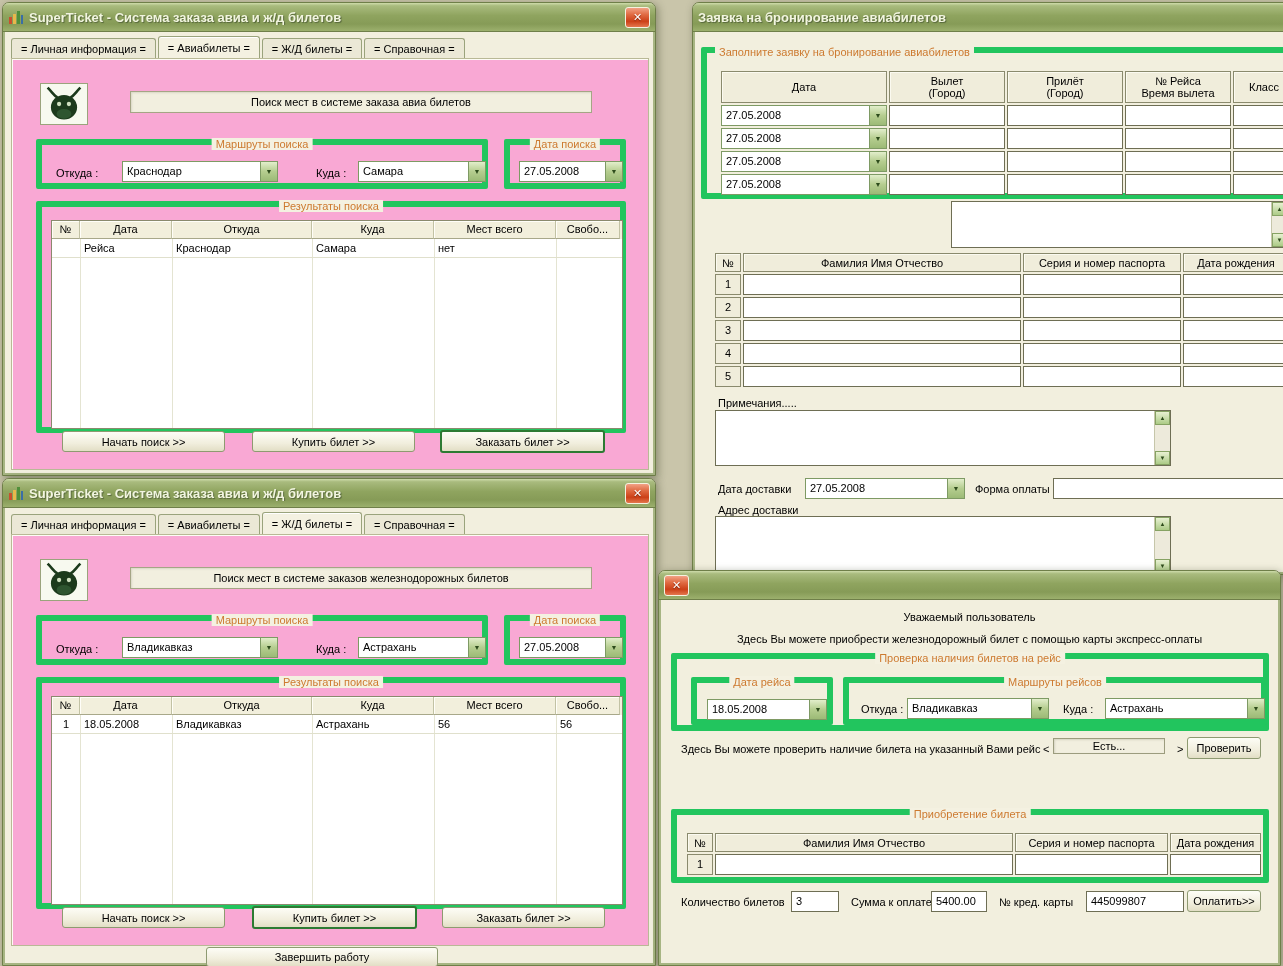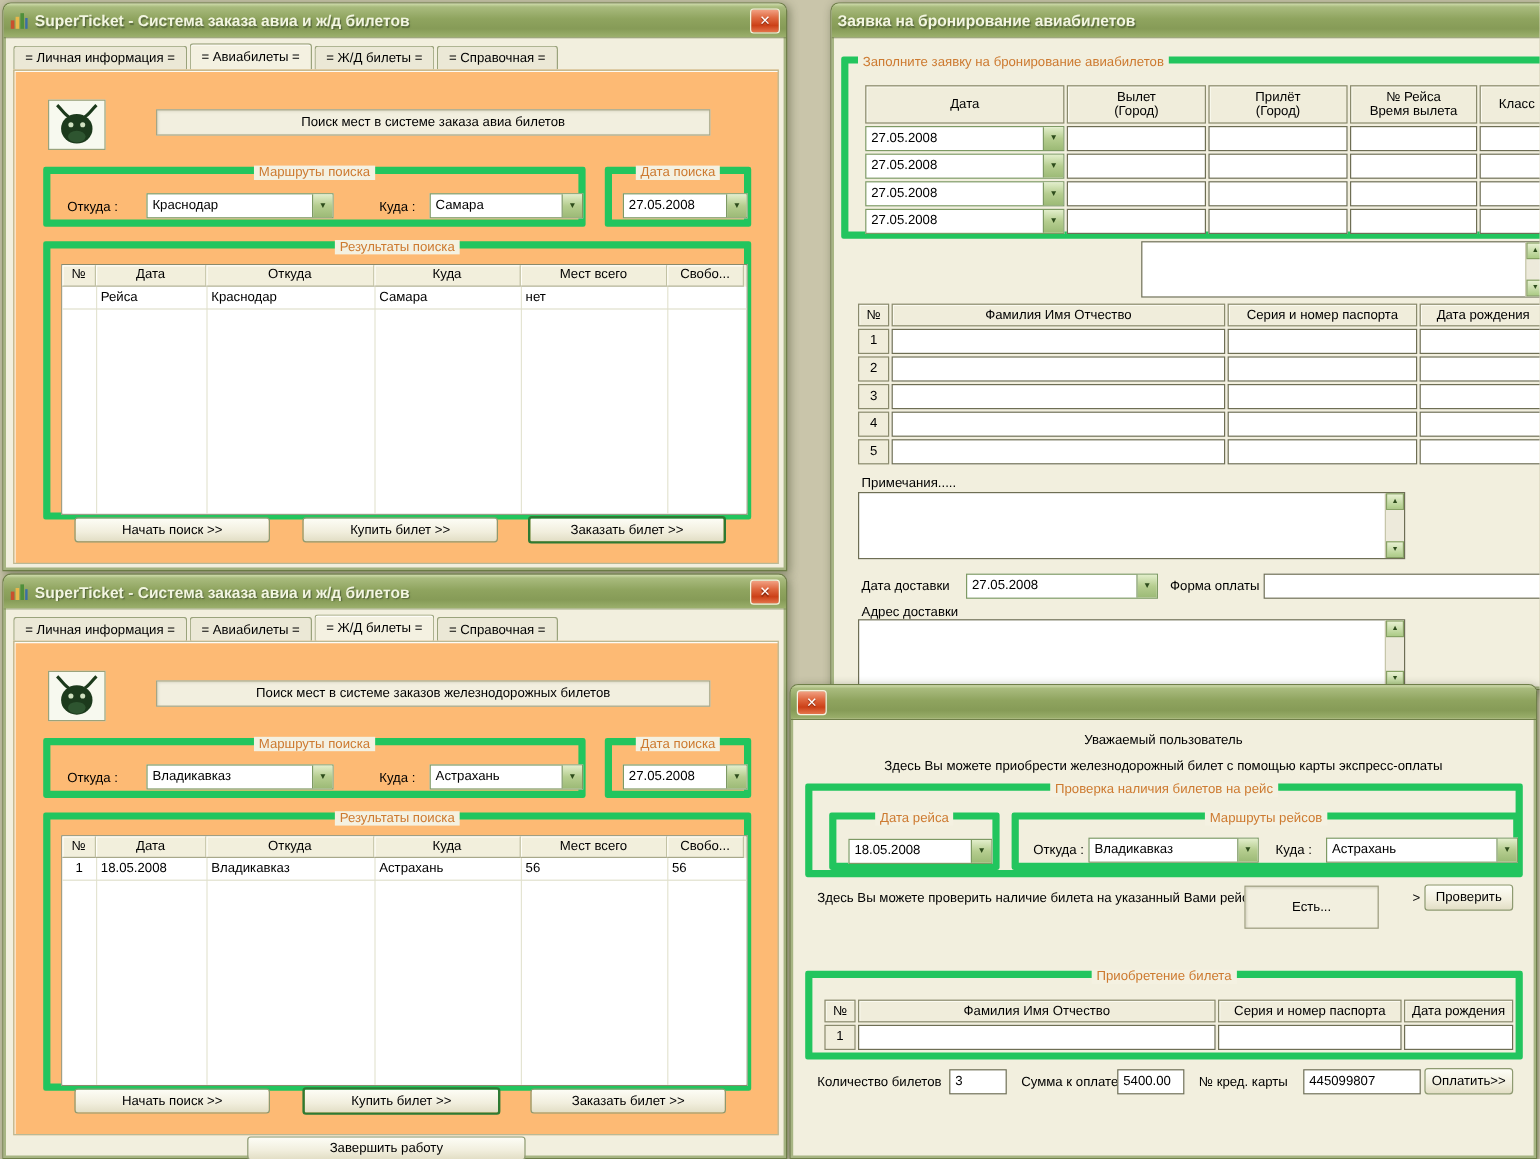--- a/index.html
+++ b/index.html
@@ -10,21 +10,21 @@
 .titlebar{position:absolute;left:0;top:0;right:0;height:29px;border-radius:6px 6px 0 0;
   background:linear-gradient(180deg,#cfdcab 0%,#a9bb7e 10%,#8fa45f 45%,#869b57 75%,#9cb06d 100%);
   display:flex;align-items:center;gap:5px;padding:0 5px;border-bottom:1px solid #6f7f49}
 .titlebar .title{flex:1;font-size:13px;font-weight:bold;color:#f2f5e0;text-shadow:1px 1px 1px #55663a;white-space:nowrap;overflow:hidden}
 .closebtn{width:25px;height:21px;border:1px solid #f5f2e0;border-radius:3px;
   background:linear-gradient(180deg,#f2a285 0%,#e06a42 35%,#cc4017 70%,#e4764d 100%);
   color:#fff;font-weight:bold;font-size:11px;display:flex;align-items:center;justify-content:center;text-shadow:0 1px 1px #7a2008;cursor:default}
 .tabbar{position:absolute;left:8px;top:33px;display:flex;gap:2px;align-items:flex-end;height:22px}
 .tab{background:#ebe8d6;border:1px solid #9aa37c;border-bottom:none;border-radius:3px 3px 0 0;padding:4px 9px 3px;height:20px;white-space:nowrap}
 .tab.active{background:#f4f1e1;height:22px;padding-top:5px;box-shadow:inset 0 1px 0 #fff}
-.panel{position:absolute;background:#fdba74;border:1px solid #b9b996;box-shadow:inset 1px 1px 0 #fdfcf5}
+.panel{position:absolute;background:#f9a8d4;border:1px solid #b9b996;box-shadow:inset 1px 1px 0 #fdfcf5}
 .lbl{position:absolute;white-space:nowrap}
 .group{position:absolute;border:6px solid #22c55e;border-radius:2px}
 .glabel{position:absolute;top:-7px;left:50%;transform:translateX(-50%);background:#f4f1e1;padding:0 4px;color:#cd7a30;white-space:nowrap}
 .glabel.left{left:8px;transform:none;background:#f2efde}
 .hdrbox{position:absolute;border:1px solid #a5a585;background:#f2efdf;display:flex;align-items:center;justify-content:center;
   box-shadow:inset 1px 1px 2px rgba(90,90,60,.15);white-space:nowrap}
 .combo{position:absolute;height:21px;background:#fff;border:1px solid #7e9a64;display:flex}
 .combo.inline{position:relative;width:100%}
 .combo .cval{flex:1;padding:3px 4px 14px;white-space:nowrap;overflow:hidden}
 .combo .cbtn{width:17px;border-left:1px solid #7e9a64;background:linear-gradient(180deg,#e2eecb 0%,#b5cd8f 50%,#9cba76 100%);
@@ -479,21 +479,21 @@
       <span class="lbl" style="left:214px;top:20px">Куда :</span>
       <div class="combo" style="left:256px;top:15px;width:160px">
         <span class="cval">Астрахань</span>
         <span class="cbtn">▼</span>
       </div>
     </div>
   </div>
 
   <span class="lbl" style="left:22px;top:172px">Здесь Вы можете проверить наличие билета на указанный Вами рейс</span>
   <span class="lbl" style="left:384px;top:172px">&lt;</span>
-  <div class="sunken" style="left:378px;top:167px;width:112px;height:36px">Есть...</div>
+  <div class="sunken" style="left:394px;top:167px;width:112px;height:16px">Есть...</div>
   <span class="lbl" style="left:518px;top:172px">&gt;</span>
   <div class="btn" style="left:528px;top:166px;width:74px;height:22px">Проверить</div>
 
 
   <div class="group" style="left:12px;top:238px;width:598px;height:74px">
     <span class="glabel">Приобретение билета</span>
     <div class="ftable" style="left:10px;top:18px;width:578px">
       <div class="frow">
         <div class="fh" style="width:26px">№</div>
         <div class="fh" style="width:298px">Фамилия Имя Отчество</div>

